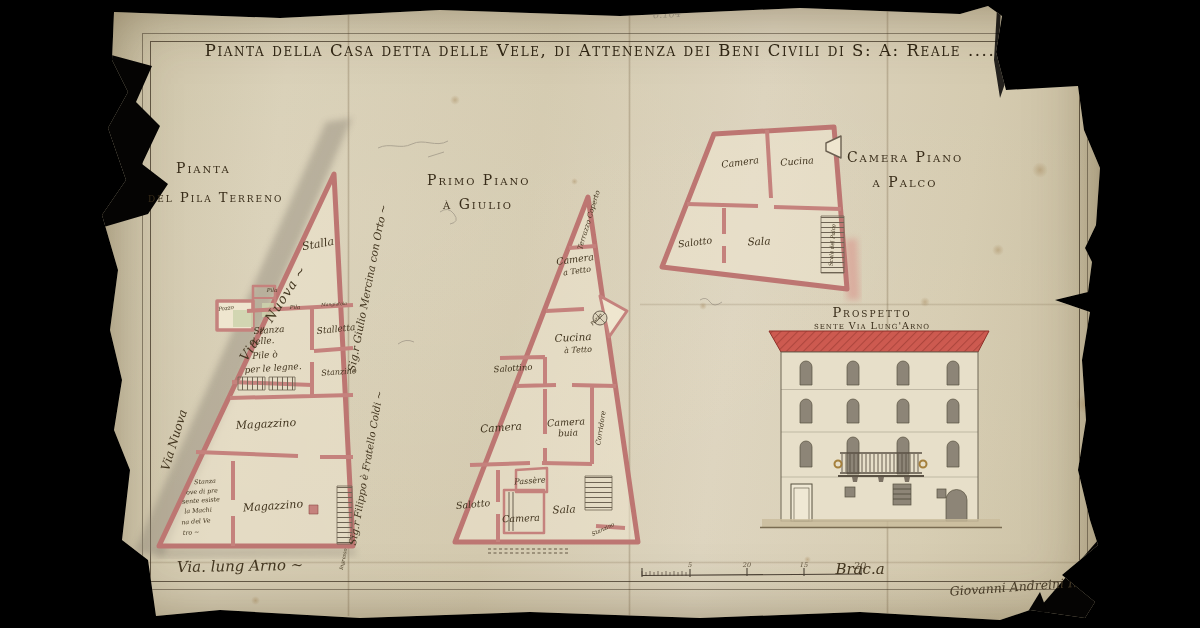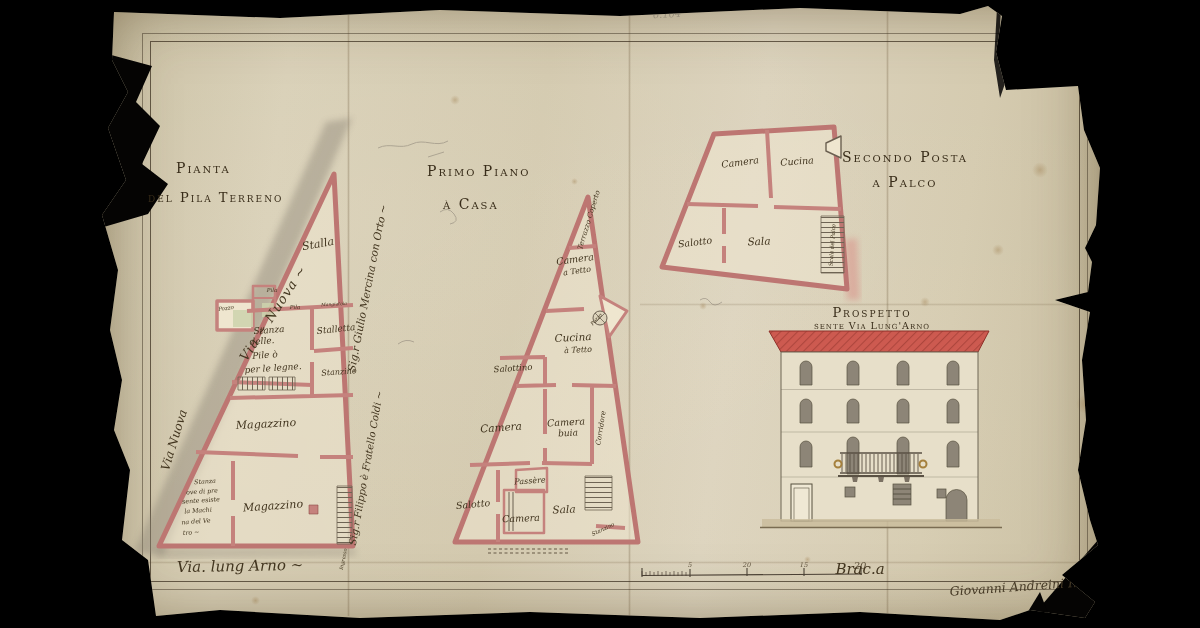--- a/index.html
+++ b/index.html
@@ -175,20 +175,21 @@
       <path d="M700,300 q6,-4 10,2 t12,0"></path>
       <path d="M398,344 q8,-6 16,-2"></path>
     </g>
    </svg>
 
    <div class="tear" style="clip-path:polygon(100px 52px,152px 66px,136px 102px,160px 126px,142px 164px,168px 184px,148px 214px,100px 228px);"></div>
    <div class="tear" style="clip-path:polygon(1098px 540px,1022px 628px,1105px 628px);"></div>
    <div class="tear" style="clip-path:polygon(1040px 592px,1018px 628px,1052px 624px);"></div>
    <div class="tear" style="clip-path:polygon(997px 8px,1001px 8px,999px 46px,1009px 72px,1000px 98px,994px 60px);opacity:.85;"></div>
 
+   <span class="ttl">Pianta della Casa detta delle Vele, di Attenenza dei Beni Civili di S: A: Reale ....</span>
 
    <span class="hdr" style="left:176px;top:160px;font-size:14px;">Pianta</span>
    <span class="hdr" style="left:148px;top:190px;font-size:13px;">del Pila Terreno</span>
    <span class="lbl" style="left:273px;top:313px;font-size:13px;letter-spacing:1px;transform:translate(-50%,-50%) rotate(-57deg);">Via ~ Nuova ~</span>
    <span class="lbl" style="left:174px;top:440px;font-size:12px;transform:translate(-50%,-50%) rotate(-73deg);">Via Nuova</span>
    <span class="lbl" style="left:240px;top:566px;font-size:15px;transform:translate(-50%,-50%) rotate(-1deg);">Via. lung Arno ~</span>
    <span class="lbl" style="left:367px;top:288px;font-size:10.5px;transform:translate(-50%,-50%) rotate(-79deg);">Sig.r Giulio Mercina con Orto ~</span>
    <span class="lbl" style="left:366px;top:468px;font-size:10px;transform:translate(-50%,-50%) rotate(-80deg);">Sig.r Filippo è Fratello Coldi ~</span>
    <span class="lbl" style="left:318px;top:244px;font-size:11px;transform:translate(-50%,-50%) rotate(-10deg);">Stalla</span>
    <span class="lbl" style="left:272px;top:290px;font-size:5.5px;transform:translate(-50%,-50%);">Pila</span>
@@ -204,40 +205,40 @@
    <span class="lbl" style="left:266px;top:424px;font-size:11px;transform:translate(-50%,-50%) rotate(-3deg);">Magazzino</span>
    <span class="lbl" style="left:273px;top:506px;font-size:11px;transform:translate(-50%,-50%) rotate(-4deg);">Magazzino</span>
    <span class="lbl" style="left:205px;top:481px;font-size:6.3px;transform:translate(-50%,-50%) rotate(-4deg);">Stanza</span>
    <span class="lbl" style="left:202px;top:491px;font-size:6.3px;transform:translate(-50%,-50%) rotate(-4deg);">ove di pre</span>
    <span class="lbl" style="left:201px;top:500px;font-size:6.3px;transform:translate(-50%,-50%) rotate(-4deg);">sente esiste</span>
    <span class="lbl" style="left:198px;top:510px;font-size:6.3px;transform:translate(-50%,-50%) rotate(-4deg);">la Machi</span>
    <span class="lbl" style="left:196px;top:521px;font-size:6.3px;transform:translate(-50%,-50%) rotate(-4deg);">na del Ve</span>
    <span class="lbl" style="left:191px;top:532px;font-size:6.3px;transform:translate(-50%,-50%) rotate(-4deg);">tro ~</span>
    <span class="lbl" style="left:343px;top:559px;font-size:5px;transform:translate(-50%,-50%) rotate(-78deg);">Ingresso</span>
 
-   <span class="hdr" style="left:427px;top:163px;font-size:14px;">Primo Piano</span>
-   <span class="hdr" style="left:443px;top:196px;font-size:14px;">à Casa</span>
+   <span class="hdr" style="left:427px;top:172px;font-size:14px;">Primo Piano</span>
+   <span class="hdr" style="left:443px;top:196px;font-size:14px;">à Giulio</span>
    <span class="lbl" style="left:589px;top:220px;font-size:7px;transform:translate(-50%,-50%) rotate(-73deg);">Terrazzo Coperto</span>
    <span class="lbl" style="left:575px;top:259px;font-size:9.5px;transform:translate(-50%,-50%) rotate(-8deg);">Camera</span>
    <span class="lbl" style="left:577px;top:271px;font-size:8px;transform:translate(-50%,-50%) rotate(-8deg);">a Tetto</span>
    <span class="lbl" style="left:573px;top:337px;font-size:10.5px;transform:translate(-50%,-50%) rotate(-3deg);">Cucina</span>
    <span class="lbl" style="left:578px;top:350px;font-size:8px;transform:translate(-50%,-50%) rotate(-3deg);">à Tetto</span>
    <span class="lbl" style="left:596px;top:319px;font-size:5px;transform:translate(-50%,-50%) rotate(-48deg);">Pozzo</span>
    <span class="lbl" style="left:513px;top:368px;font-size:8.5px;transform:translate(-50%,-50%) rotate(-4deg);">Salottino</span>
    <span class="lbl" style="left:501px;top:427px;font-size:10.5px;transform:translate(-50%,-50%) rotate(-4deg);">Camera</span>
    <span class="lbl" style="left:566px;top:422px;font-size:9.5px;transform:translate(-50%,-50%) rotate(-3deg);">Camera</span>
    <span class="lbl" style="left:568px;top:433px;font-size:9px;transform:translate(-50%,-50%) rotate(-3deg);">buia</span>
    <span class="lbl" style="left:601px;top:428px;font-size:7px;transform:translate(-50%,-50%) rotate(-81deg);">Corridore</span>
    <span class="lbl" style="left:530px;top:481px;font-size:8px;transform:translate(-50%,-50%) rotate(-4deg);">Passère</span>
    <span class="lbl" style="left:473px;top:504px;font-size:9.5px;transform:translate(-50%,-50%) rotate(-5deg);">Salotto</span>
    <span class="lbl" style="left:521px;top:518px;font-size:9.5px;transform:translate(-50%,-50%) rotate(-2deg);">Camera</span>
    <span class="lbl" style="left:564px;top:509px;font-size:10.5px;transform:translate(-50%,-50%) rotate(-2deg);">Sala</span>
    <span class="lbl" style="left:603px;top:529px;font-size:5.5px;transform:translate(-50%,-50%) rotate(-25deg);">Stanzino</span>
 
-   <span class="hdr" style="left:905px;top:157px;font-size:14px;transform:translate(-50%,-50%);">Secondo Posta</span>
+   <span class="hdr" style="left:905px;top:157px;font-size:14px;transform:translate(-50%,-50%);">Camera Piano</span>
    <span class="hdr" style="left:905px;top:182px;font-size:14px;transform:translate(-50%,-50%);">a Palco</span>
    <span class="lbl" style="left:740px;top:162px;font-size:9.5px;transform:translate(-50%,-50%) rotate(-7deg);">Camera</span>
    <span class="lbl" style="left:797px;top:161px;font-size:9.5px;transform:translate(-50%,-50%) rotate(-4deg);">Cucina</span>
    <span class="lbl" style="left:695px;top:242px;font-size:9.5px;transform:translate(-50%,-50%) rotate(-7deg);">Salotto</span>
    <span class="lbl" style="left:759px;top:241px;font-size:10.5px;transform:translate(-50%,-50%) rotate(-3deg);">Sala</span>
    <span class="lbl" style="left:832px;top:245px;font-size:5.5px;transform:translate(-50%,-50%) rotate(-86deg);">Scala del Palco</span>
 
    <span class="hdr" style="left:872px;top:312px;font-size:13px;transform:translate(-50%,-50%);">Prospetto</span>
    <span class="hdr" style="left:872px;top:325px;font-size:9.5px;letter-spacing:1px;transform:translate(-50%,-50%);">sente Via Lung'Arno</span>
 

